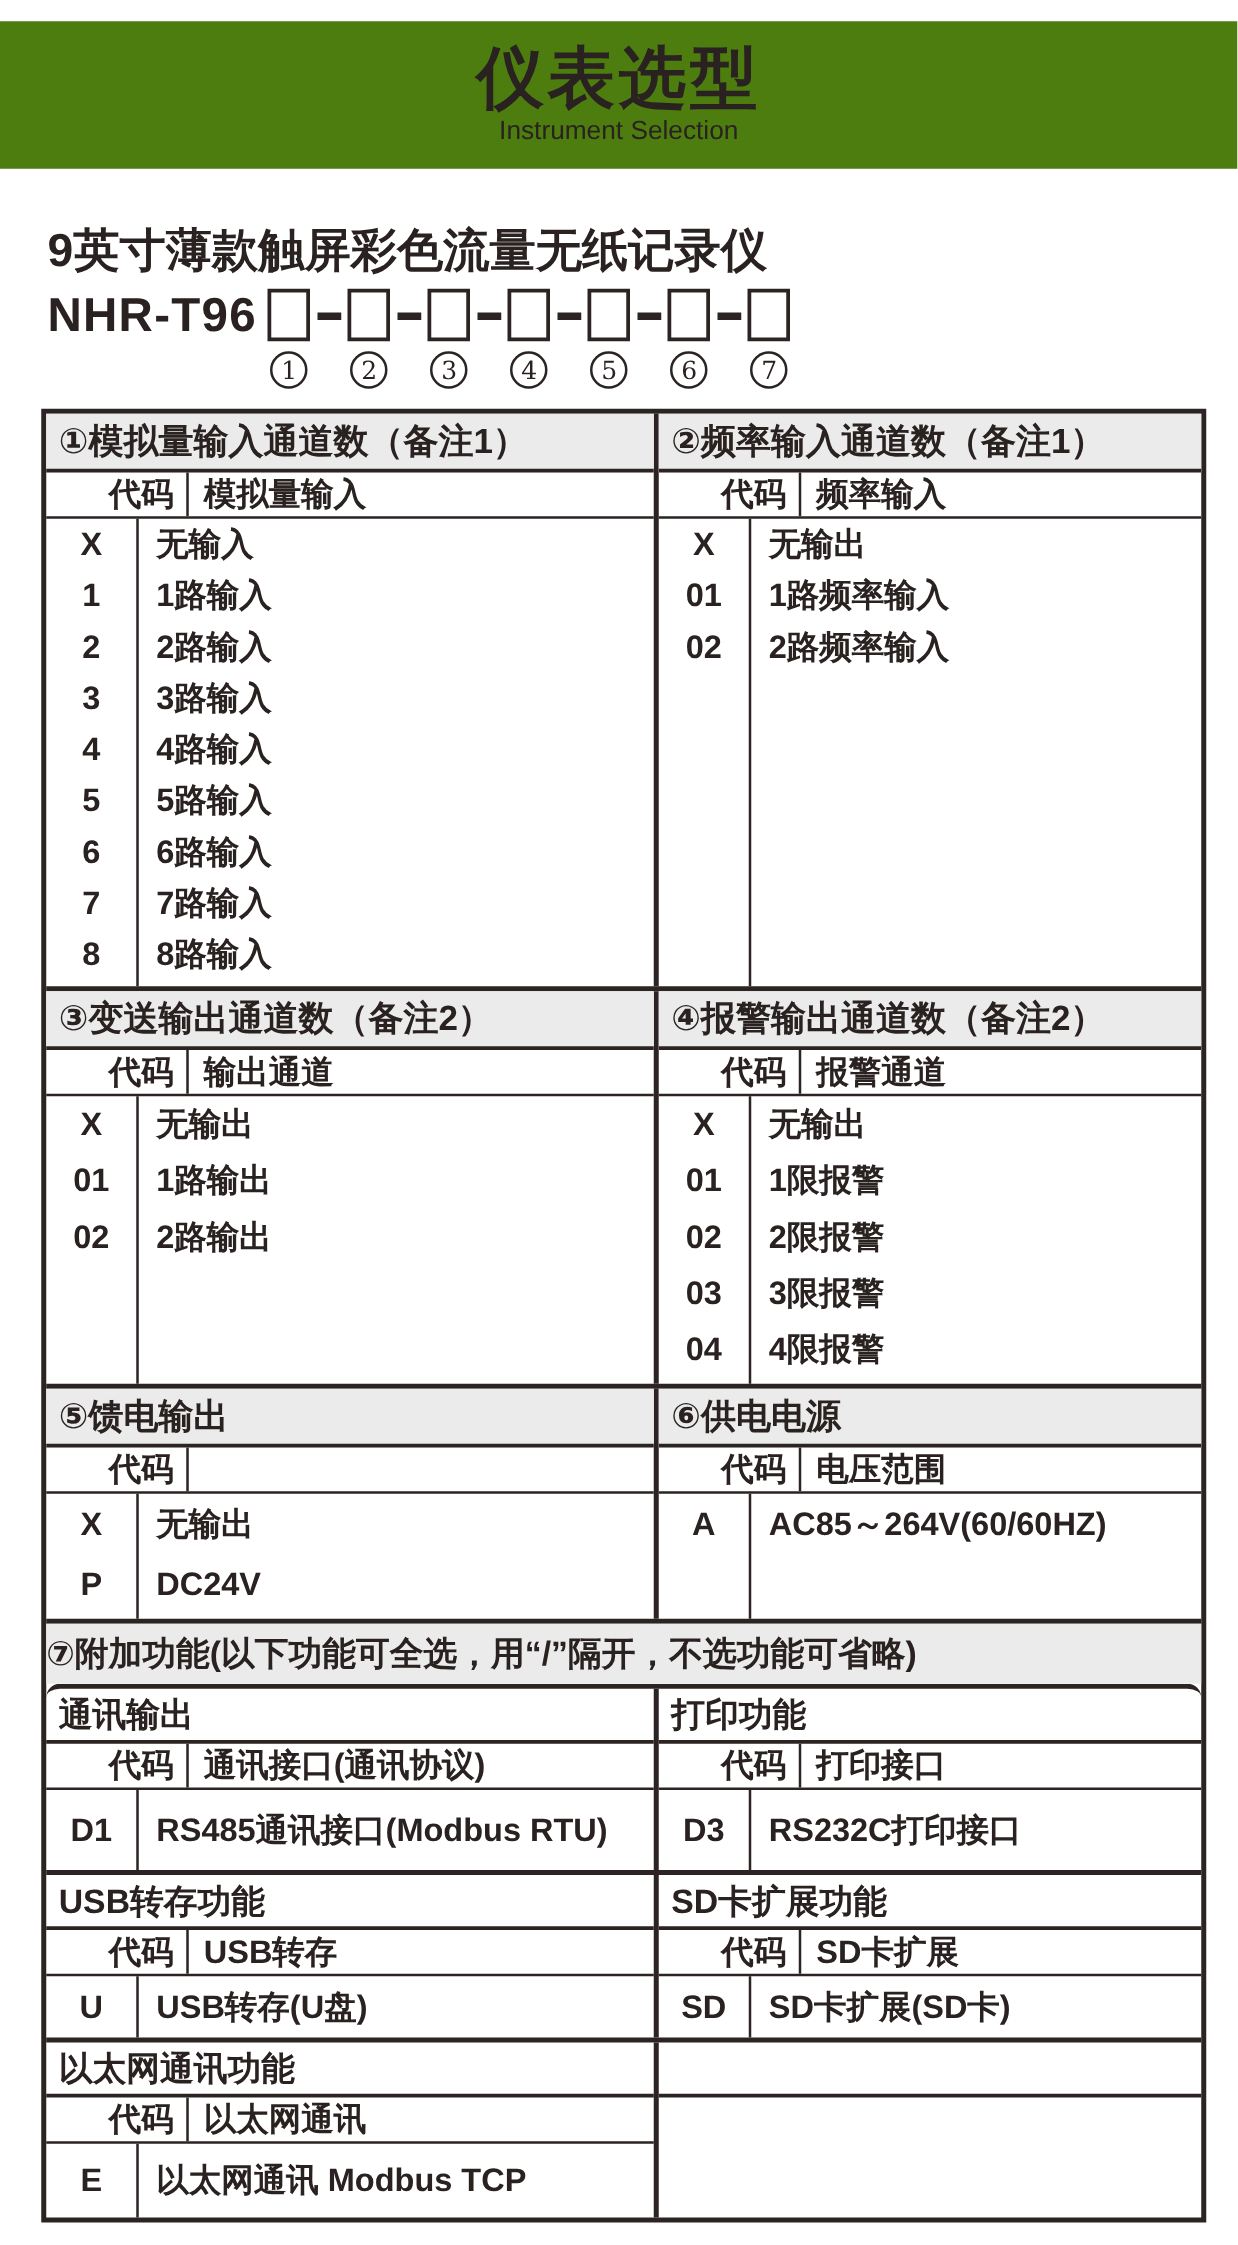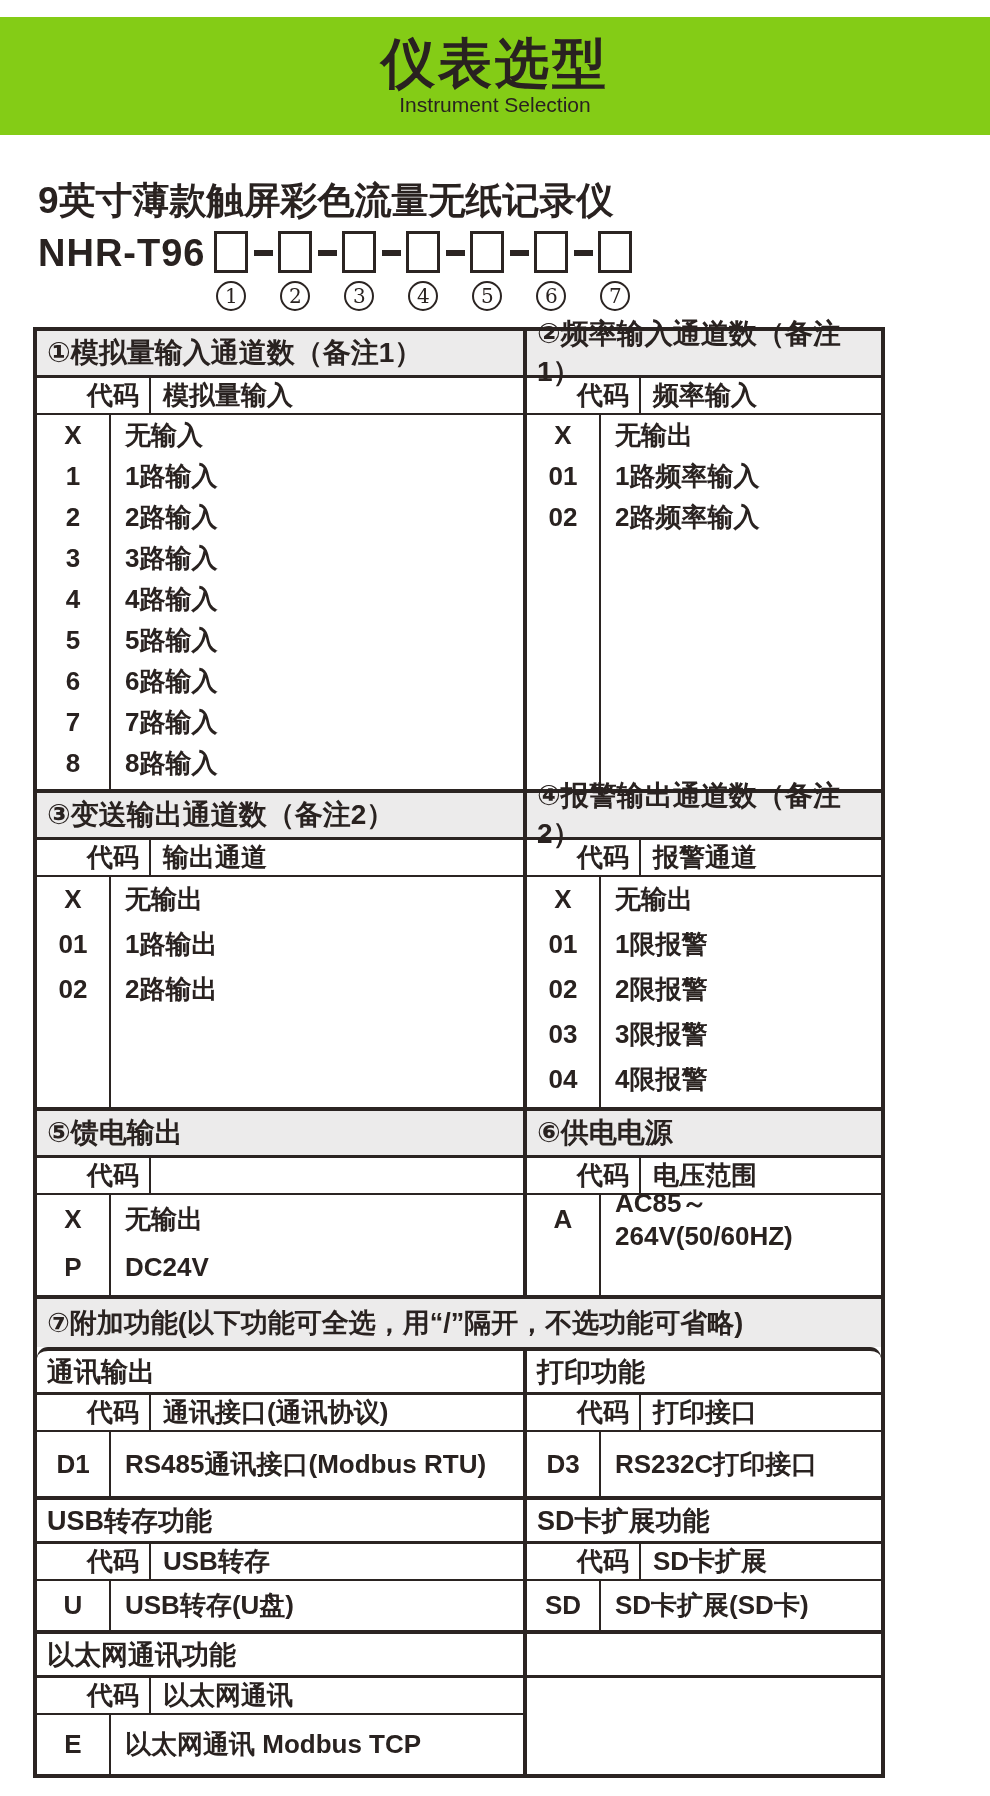--- a/index.html
+++ b/index.html
@@ -2,49 +2,49 @@
 <html><head>
 <meta charset="utf-8">
 <style>
   html,body{margin:0;padding:0;}
   body{
     width:990px;height:1796px;background:#ffffff;
     font-family:"Liberation Sans","DejaVu Sans",sans-serif;
     color:#292220;overflow:hidden;
   }
   
-  .banner{margin-top:17px;height:118px;background:#84cc16;
+  .banner{margin-top:17px;height:118px;background:#4d7c0f;
     display:flex;flex-direction:column;align-items:center;justify-content:center;}
   .banner-title{font-size:54px;font-weight:700;letter-spacing:3px;line-height:1.05;}
   .banner-sub{font-size:21px;font-weight:400;margin-top:1px;}
   
   .product-name{margin:44px 14px 0 38px;font-size:37px;font-weight:700;line-height:1.2;}
   
   .model-line{margin:8px 0 0 38px;display:flex;align-items:flex-start;}
   .model-prefix{font-size:38px;font-weight:700;line-height:44px;letter-spacing:1px;}
   .model-units{display:flex;align-items:flex-start;margin-left:6px;}
   .unit{display:flex;flex-direction:column;align-items:center;width:40px;}
   .unit-box{width:34px;height:42px;border:3px solid #2b2422;box-sizing:border-box;background:#fff;}
   .unit-dash{width:24px;display:flex;justify-content:center;}
   .unit-dash span{display:block;width:19px;height:6px;background:#2b2422;margin-top:19px;}
   .unit-num{margin-top:8px;width:30px;height:30px;border:2px solid #2b2422;border-radius:50%;
     display:flex;align-items:center;justify-content:center;
     font-family:"DejaVu Serif",serif;font-size:20px;font-weight:400;box-sizing:border-box;}
   
-  .sel-table{width:852px;margin:16px 0 0 33px;border:4px solid #2b2422;box-sizing:border-box;}
+  .sel-table{width:932px;margin:16px 0 0 33px;border:4px solid #2b2422;box-sizing:border-box;}
   .band{display:flex;box-sizing:border-box;}
   .band.sep{border-top:4px solid #2b2422;}
   .cell-l{width:490px;border-right:4px solid #2b2422;box-sizing:border-box;
     display:flex;flex-direction:column;}
   .cell-r{flex:1;display:flex;flex-direction:column;box-sizing:border-box;}
   .sec-h{height:47px;background:#ecebeb;border-bottom:3px solid #2b2422;
     display:flex;align-items:center;padding-left:10px;
     font-size:28px;font-weight:700;box-sizing:border-box;}
   .full-h{width:100%;height:48px;background:#ecebeb;display:flex;align-items:center;
-    padding-left:10px;font-size:27px;font-weight:700;box-sizing:border-box;}
+    font-size:27px;font-weight:700;box-sizing:border-box;}
   .sub-title{height:44px;border-bottom:3px solid #2b2422;display:flex;align-items:center;
     padding-left:10px;font-size:27px;font-weight:700;box-sizing:border-box;}
   .hrow{display:flex;height:37px;border-bottom:2px solid #2b2422;box-sizing:border-box;padding-left:40px;}
   .hcode{width:74px;border-right:2px solid #2b2422;display:flex;align-items:center;
     justify-content:center;font-size:26px;font-weight:700;box-sizing:border-box;}
   .hdesc{flex:1;display:flex;align-items:center;padding-left:12px;
     font-size:26px;font-weight:700;}
   .drows{flex:1;display:flex;min-height:0;}
   .dcode-col{width:74px;border-right:2px solid #2b2422;display:flex;flex-direction:column;
     box-sizing:border-box;}
@@ -245,21 +245,21 @@
       <div class="sec-h">⑥供电电源</div>
       <div class="hrow">
         <div class="hcode">代码</div>
         <div class="hdesc">电压范围</div>
       </div>
       <div class="drows">
         <div class="dcode-col">
           <div class="dcode">A</div>
         </div>
         <div class="ddesc-col">
-          <div class="ddesc">AC85～264V(50/60HZ)</div>
+          <div class="ddesc">AC85～264V(60/60HZ)</div>
         </div>
       </div>
     </div>
   </div>
 
   <div class="band band-d7 sep">
     <div class="full-h">⑦附加功能(以下功能可全选，用“/”隔开，不选功能可省略)</div>
   </div>
 
   <div class="band band-sub1 sep">

